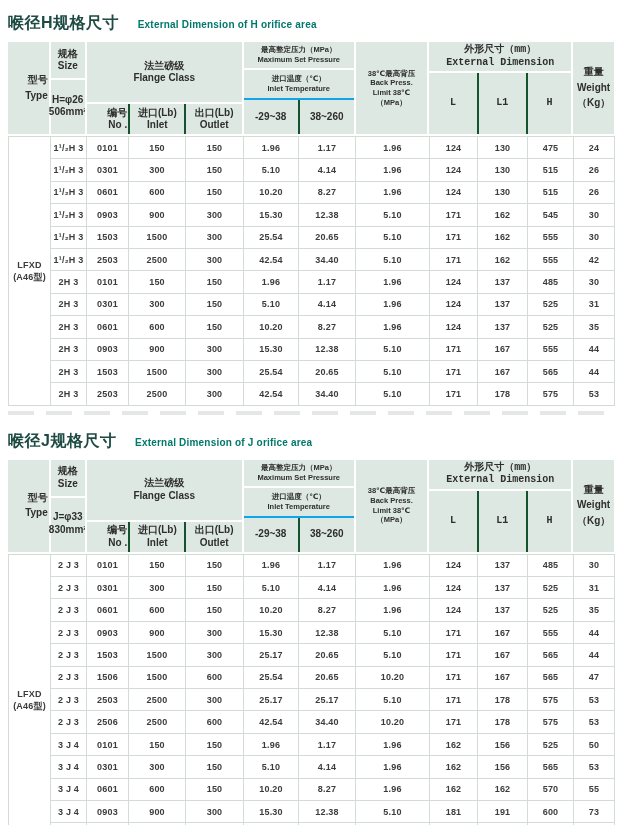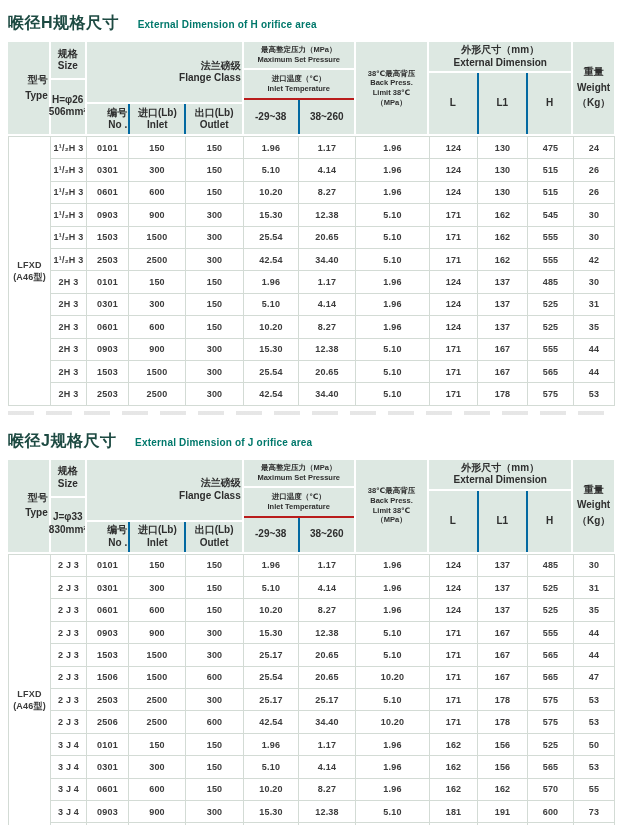--- a/index.html
+++ b/index.html
@@ -31,30 +31,30 @@
     background:var(--header-bg);
     display:flex;flex-direction:column;align-items:center;justify-content:center;
     text-align:center;font-size:10px;font-weight:bold;line-height:1.25;
     padding:1px;
   }
   .w-type{width:41px;align-items:flex-end;}
   .w-size{width:36px;display:flex;flex-direction:column;}
   .w-flange{width:157px;display:flex;flex-direction:column;}
   .w-press{width:112px;display:flex;flex-direction:column;}
   .w-bp{width:74px;}
-  .w-ext{width:144px;display:flex;flex-direction:column;}
+  .w-ext{width:144px;display:flex;flex-direction:column;font-family:Liberation Mono, monospace;}
   .w-wt{width:43px;}
   .h38{height:38px;border-bottom:2px solid #fff;}
   .h54{height:52px;}
-  .h55{height:62px;border-bottom:2px solid #fff;align-items:flex-end;}
+  .h55{height:62px;border-bottom:2px solid #fff;}
   .h28{height:28px;border-bottom:2px solid #fff;}
-  .h32a{height:30px;border-bottom:2px solid #b91c1c;}
+  .h32a{height:30px;border-bottom:2px solid #0ea5e9;}
   .h31{height:31px;border-bottom:2px solid #fff;}
   .subrow{display:flex;flex:1;}
-  .subrow .hcell + .hcell{border-left:2px solid #0369a1;text-align:center;}
+  .subrow .hcell + .hcell{border-left:2px solid #14532d;text-align:center;}
   .sub-42{width:42px;align-items:flex-end;}
   .sub-57{width:57px;}
   .sub-58{width:58px;}
   .sub-55{width:55px;}
   .sub-48{width:48px;}
   .sub-50{width:50px;}
   .sub-46{width:46px;}
   .tiny{font-size:7.5px;line-height:1.3;}
   .gap-lines{gap:3px;}
 

